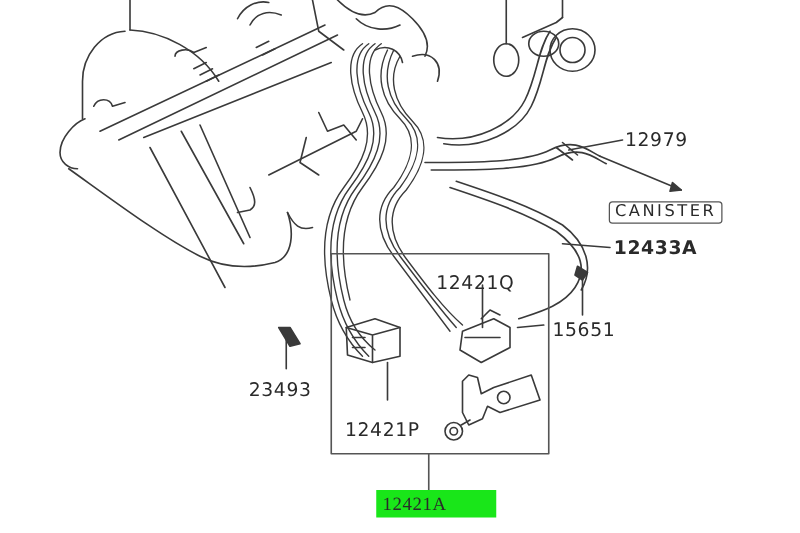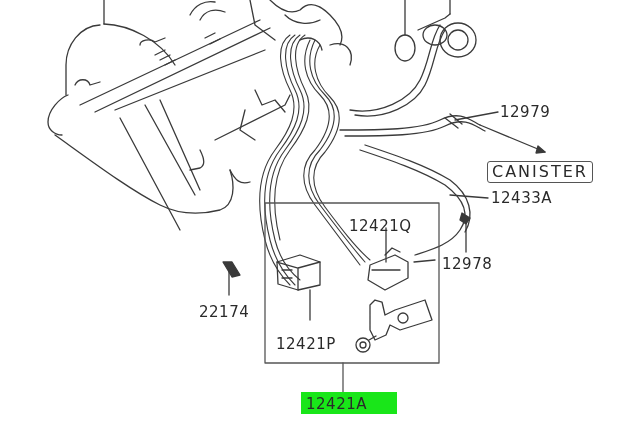--- a/index.html
+++ b/index.html
@@ -1,20 +1,20 @@
 <!DOCTYPE html>
 <html><head>
 <meta charset="utf-8">
 <style>
   html, body { margin: 0; padding: 0; background: #ffffff; }
   body { width: 640px; height: 426px; overflow: hidden; position: relative; font-family: "DejaVu Sans", sans-serif; }
   #stage { position: absolute; left: 0; top: 0; width: 640px; height: 426px; }
   svg { position: absolute; left: 0; top: 0; }
   .lbl { position: absolute; font-family: "DejaVu Sans", sans-serif; font-size: 15px; color: #2a2a2a; letter-spacing: 0.5px; white-space: nowrap; line-height: 1; }
-  .boxlbl { position: absolute; font-family: "DejaVu Sans", sans-serif; font-size: 16px; color: #2a2a2a; letter-spacing: 2px; border: 1.5px solid #555; border-radius: 3px; padding: 1px 4px; line-height: 1.1; white-space: nowrap; }
+  .boxlbl { position: absolute; font-family: "DejaVu Sans", sans-serif; font-size: 13px; color: #2a2a2a; letter-spacing: 2px; border: 1.5px solid #555; border-radius: 3px; padding: 1px 4px; line-height: 1.1; white-space: nowrap; }
   .hl { position: absolute; background: #19e619; }
 </style>
 </head>
 <body>
 
 <div id="stage">
   <svg width="640" height="426" viewBox="0 0 640 426" fill="none" stroke="#3a3a3a" stroke-width="1.3" stroke-linecap="round" stroke-linejoin="round">
 
     <line x1="104" y1="0" x2="104" y2="24"></line>
     <line x1="405" y1="0" x2="405" y2="35"></line>
@@ -105,19 +105,19 @@
     <circle cx="403" cy="318" r="5"></circle>
     <circle cx="363" cy="345" r="7"></circle>
     <circle cx="363" cy="345" r="3"></circle>
     <line x1="369" y1="340" x2="376" y2="336"></line>
   </svg>
 
   <div class="hl" style="left:301px; top:392px; width:96px; height:22px;"></div>
 
   <div class="lbl" style="left:500px; top:105px;">12979</div>
   <div class="boxlbl" style="left:487px; top:161px;">CANISTER</div>
-  <div class="lbl" style="left:491px; top:191px;">12433A</div>
+  <div class="lbl" style="left:491px; top:191px;font-weight:bold;">12433A</div>
   <div class="lbl" style="left:349px; top:219px;">12421Q</div>
-  <div class="lbl" style="left:442px; top:257px;">12978</div>
-  <div class="lbl" style="left:199px; top:305px;">22174</div>
+  <div class="lbl" style="left:442px; top:257px;">15651</div>
+  <div class="lbl" style="left:199px; top:305px;">23493</div>
   <div class="lbl" style="left:276px; top:337px;">12421P</div>
-  <div class="lbl" style="left:306px; top:397px;">12421A</div>
+  <div class="lbl" style="left:306px; top:397px;font-family:Liberation Serif, serif;">12421A</div>
 </div>
 
 </body></html>

